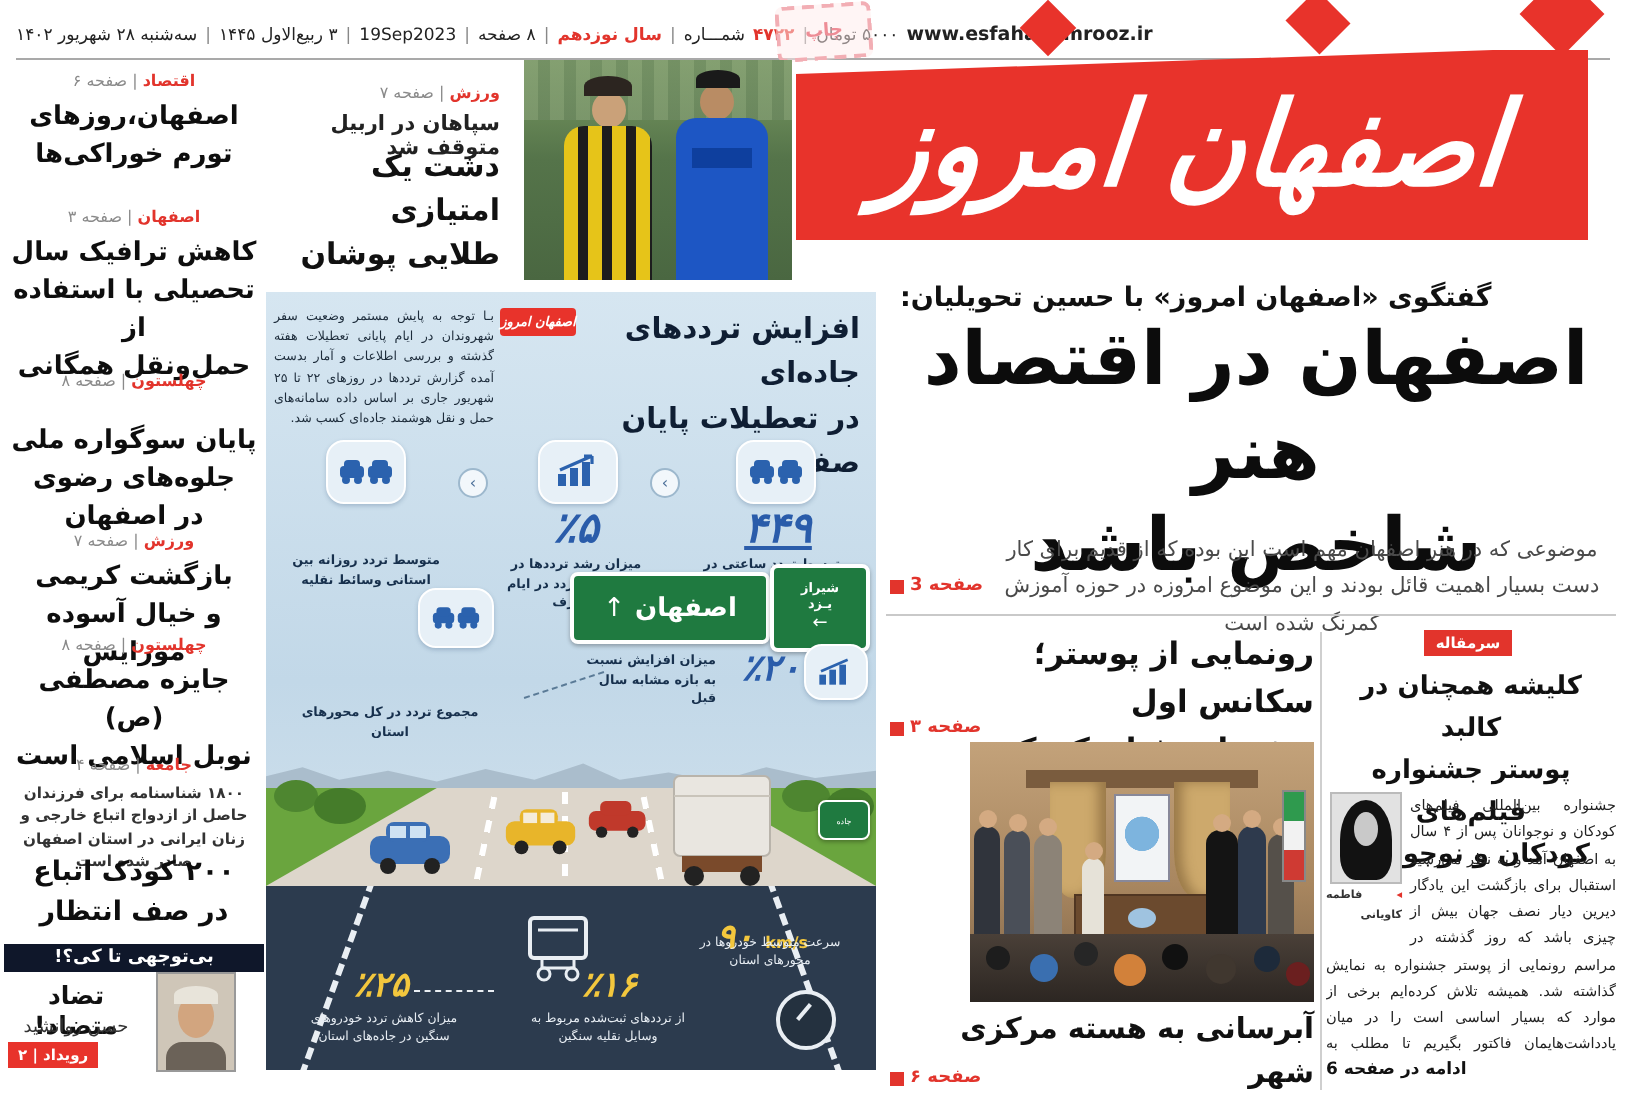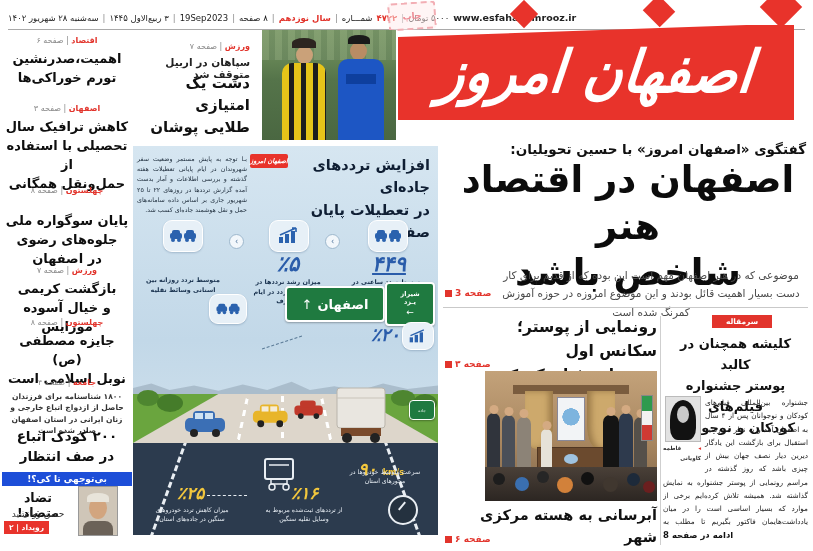--- a/index.html
+++ b/index.html
@@ -26,21 +26,21 @@
   #stamp{left:388px;top:2px;width:44px;height:24px;border:2px dashed #f2aeb4;border-radius:4px;
          color:#ee8d96;font-size:9px;font-weight:bold;display:flex;align-items:center;
          justify-content:center;transform:rotate(-4deg);background:rgba(255,235,236,.5);}
   
   .rail-label{left:4px;width:126px;text-align:center;font-size:8px;color:#8a8a8a;}
   .rail-label .sec{font-weight:bold;}
   .rail-title{left:4px;width:126px;text-align:center;font-size:13px;line-height:1.45;
               font-weight:bold;color:#0e0e0e;}
   .rail-lead{left:4px;width:126px;text-align:center;font-size:7.6px;line-height:1.5;
              font-weight:bold;color:#333;}
-  #rail-banner{left:2px;top:472px;width:130px;height:14px;background:#1d4ed8;color:#fff;
+  #rail-banner{left:2px;top:472px;width:130px;height:14px;background:#0f172a;color:#fff;
                font-size:9px;font-weight:bold;display:flex;align-items:center;justify-content:center;}
   #note-title{left:2px;top:490px;width:72px;text-align:center;font-size:12.5px;font-weight:bold;}
   #note-author{left:2px;top:509px;width:72px;text-align:center;font-size:9px;color:#333;}
   #note-badge{left:4px;top:521px;background:#e8332b;color:#fff;font-size:7.5px;font-weight:bold;
               padding:2px 5px;}
   #note-photo{left:78px;top:486px;width:38px;height:48px;background:#cfc6b8;border:1px solid #999;overflow:hidden;}
   
   #fb-photo{left:262px;top:30px;width:134px;height:110px;overflow:hidden;
             background:linear-gradient(180deg,#7b9b63,#55744a 45%,#4a6741);}
   
@@ -52,37 +52,37 @@
   .ilabel{font-size:6.4px;line-height:1.5;color:#17304d;font-weight:bold;text-align:center;}
   .conn{width:13px;height:13px;border-radius:50%;background:#f2f7fb;border:1px solid #9db8cd;
         color:#4d719a;font-size:8px;display:flex;align-items:center;justify-content:center;}
   .gsign{background:#1f7a40;border:2px solid #fff;border-radius:4px;box-shadow:0 1px 2px rgba(0,0,0,.3);
          color:#fff;display:flex;align-items:center;justify-content:center;}
   #darkroad{left:0;top:297px;width:305px;height:92px;background:#2c3b4e;overflow:hidden;}
   .lane{border-left:3px dashed #e9eef3;position:absolute;}
   .ynum{color:#f3c73d;font-weight:bold;font-style:italic;direction:ltr;}
   .wlabel{font-size:6.2px;line-height:1.5;color:#e8eef4;text-align:center;}
   
-  #kicker{left:450px;top:141px;width:356px;text-align:right;font-size:13.5px;font-weight:bold;}
+  #kicker{left:450px;top:141px;width:356px;text-align:left;font-size:13.5px;font-weight:bold;}
   #headline{left:450px;top:157px;width:356px;text-align:center;font-size:37px;line-height:1.26;
             font-weight:bold;letter-spacing:-1px;color:#0c0c0c;}
   #summary{left:495px;top:266px;width:312px;text-align:center;font-size:10.5px;line-height:1.75;
            color:#4a4a4a;}
   .pmark{font-size:9px;color:#e2342c;font-weight:bold;display:flex;align-items:center;gap:3px;}
   .pmark .sq{width:7px;height:7px;background:#e2342c;display:inline-block;}
   .hrule{border-top:1px solid #c9c9c9;}
   .vrule{border-left:1px solid #cfcfcf;}
   #fest-title{left:463px;top:315px;width:194px;text-align:right;font-size:15.5px;line-height:1.55;
               font-weight:bold;}
   #cer-photo{left:485px;top:371px;width:172px;height:130px;overflow:hidden;
              background:linear-gradient(180deg,#c3a27a 0%,#a8865f 55%,#7c644a 100%);}
   #water-title{left:463px;top:505px;width:194px;text-align:right;font-size:14.5px;line-height:1.5;
                font-weight:bold;}
   
-  #ed-badge{left:712px;top:315px;width:60px;height:13px;background:#e2342c;color:#fff;
+  #ed-badge{left:712px;top:315px;width:44px;height:13px;background:#e2342c;color:#fff;
             font-size:7.5px;font-weight:bold;display:flex;align-items:center;justify-content:center;}
   #ed-title{left:663px;top:333px;width:145px;text-align:center;font-size:13px;line-height:1.62;
             font-weight:bold;}
   #ed-body{left:663px;top:396px;width:145px;height:133px;overflow:hidden;font-size:7.3px;
            line-height:1.82;text-align:justify;color:#222;}
   #ed-photowrap{float:left;width:38px;margin:0 4px 2px 0;}
   #ed-photo{width:34px;height:44px;background:#e2e2e2;position:relative;overflow:hidden;border:1px solid #bbb;}
   #ed-author{font-size:5.6px;color:#333;font-weight:bold;margin-top:1px;}
   #ed-author .arrow{color:#e2342c;}
   #ed-more{left:663px;top:530px;width:145px;font-size:8.5px;font-weight:bold;text-align:left;}
@@ -118,21 +118,21 @@
 <div class="abs diamond" style="left:647px;top:0px;width:24px;height:22px;"></div>
 <div class="abs diamond" style="left:766px;top:-8px;width:30px;height:30px;"></div>
 <div class="abs" id="masthead">
   <span class="cal">اصفهان امروز</span>
 </div>
 <div class="abs" id="stamp">چاپ</div>
 
 <div class="abs rail-label rtl" style="top:36px;">
   <span class="sec red">اقتصاد</span> |
   <span>صفحه ۶</span></div>
-<div class="abs rail-title rtl pre" style="top:50px;">اهمیت،صدرنشین
+<div class="abs rail-title rtl pre" style="top:50px;">اصفهان،روزهای
 تورم خوراکی‌ها</div>
 
 <div class="abs rail-label rtl" style="top:104px;">
   <span class="sec red">اصفهان</span> |
   <span>صفحه ۳</span></div>
 <div class="abs rail-title rtl pre" style="top:118px;">کاهش ترافیک سال
 تحصیلی با استفاده از
 حمل‌ونقل همگانی</div>
 
 <div class="abs rail-label rtl" style="top:186px;">
@@ -255,31 +255,33 @@
         <rect x="1" y="6" width="12" height="6" rx="2" fill="#2b62ae"></rect>
         <rect x="3" y="3" width="8" height="5" rx="2" fill="#2b62ae"></rect>
         <circle cx="4" cy="13" r="2" fill="#2b62ae"></circle>
         <circle cx="10" cy="13" r="2" fill="#2b62ae"></circle>
         <rect x="15" y="6" width="12" height="6" rx="2" fill="#2b62ae"></rect>
         <rect x="17" y="3" width="8" height="5" rx="2" fill="#2b62ae"></rect>
         <circle cx="18" cy="13" r="2" fill="#2b62ae"></circle>
         <circle cx="24" cy="13" r="2" fill="#2b62ae"></circle>
       </svg>
   </div>
+  <div class="abs ilabel rtl" style="left:10px;top:206px;width:104px;">مجموع تردد در کل محورهای استان</div>
   <div class="abs" style="left:128px;top:196px;width:42px;border-top:1px dashed #5a7a96;transform:rotate(-18deg);"></div>
 
   <div class="abs chip" style="right:4px;top:176px;width:30px;height:26px;">
     <svg width="20" height="15" viewBox="0 0 24 18">
         <rect x="2" y="10" width="4" height="6" fill="#2b62ae"></rect>
         <rect x="8" y="7" width="4" height="9" fill="#2b62ae"></rect>
         <rect x="14" y="4" width="4" height="12" fill="#2b62ae"></rect>
         <path d="M3 8 L19 1" stroke="#2b62ae" stroke-width="1.6" fill="none"></path>
       </svg>
   </div>
   <div class="abs ynum num" style="right:38px;top:178px;font-size:18px;color:#2a5caa;">٪۲۰</div>
+  <div class="abs ilabel rtl" style="right:80px;top:180px;width:72px;text-align:right;">میزان افزایش نسبت به بازه مشابه سال قبل</div>
 
   <div class="abs" style="left:0;top:222px;width:305px;height:75px;">
     <div class="abs" style="left:0;top:12px;width:305px;height:18px;background:#a3b5c4;clip-path:polygon(0 100%,0 45%,6% 20%,12% 55%,20% 30%,28% 60%,36% 25%,44% 55%,52% 10%,58% 55%,66% 35%,74% 60%,82% 20%,90% 50%,100% 30%,100% 100%);opacity:.8;"></div>
     <div class="abs" style="left:0;top:26px;width:305px;height:49px;background:#6aa53e;"></div>
     <div class="abs" style="left:4px;top:22px;width:22px;height:16px;background:#4e8630;border-radius:50%;"></div>
     <div class="abs" style="left:24px;top:26px;width:26px;height:18px;background:#457c2a;border-radius:50%;"></div>
     <div class="abs" style="left:258px;top:22px;width:24px;height:16px;background:#4e8630;border-radius:50%;"></div>
     <div class="abs" style="left:280px;top:26px;width:24px;height:18px;background:#457c2a;border-radius:50%;"></div>
     <div class="abs" style="left:0;top:26px;width:305px;height:49px;background:#ddd6cb;clip-path:polygon(28% 0,72% 0,100% 100%,0 100%);"></div>
     <div class="abs" style="left:148px;top:28px;width:3px;height:47px;background:repeating-linear-gradient(180deg,#fff 0 6px,transparent 6px 12px);"></div>
@@ -403,13 +405,13 @@
 <div class="abs rtl" id="ed-body">
   <div id="ed-photowrap">
     <div id="ed-photo">
       <div class="abs" style="left:4px;top:3px;width:26px;height:40px;background:#121212;border-radius:50% 50% 30% 30%;"></div>
       <div class="abs" style="left:11px;top:9px;width:12px;height:17px;background:#c9c9c9;border-radius:50%;"></div>
     </div>
     <div id="ed-author"><span class="arrow">◂</span> <span>فاطمه کاویانی</span></div>
   </div>
   <span>جشنواره بین‌المللی فیلم‌های کودکان و نوجوانان پس از ۴ سال به اصفهان آمد و به نظر می‌رسید استقبال برای بازگشت این یادگار دیرین دیار نصف جهان بیش از چیزی باشد که روز گذشته در مراسم رونمایی از پوستر جشنواره به نمایش گذاشته شد. همیشه تلاش کرده‌ایم برخی از موارد که بسیار اساسی است را در میان یادداشت‌هایمان فاکتور بگیریم تا مطلب به حاشیه نرود اما به قطع نمی‌توان از فرشته‌های روشن در مراسم رونمایی از پوستر سی و پنجمین جشنواره بین‌المللی فیلم‌های کودکان و نوجوانان در فضایی سربسته با حضور کودکان و نوجوانان حاضر بسادگی گذشت؛ چرا که می‌توانست عواقبی جبران‌ناپذیر به همراه داشته باشد که بسیار خوش‌بینانه توسط مسئولان برگزارکننده از کنار آن گذر شد.</span>
 </div>
-<div class="abs rtl" id="ed-more">ادامه در صفحه 8</div>
+<div class="abs rtl" id="ed-more">ادامه در صفحه 6</div>
 
 </body></html>

